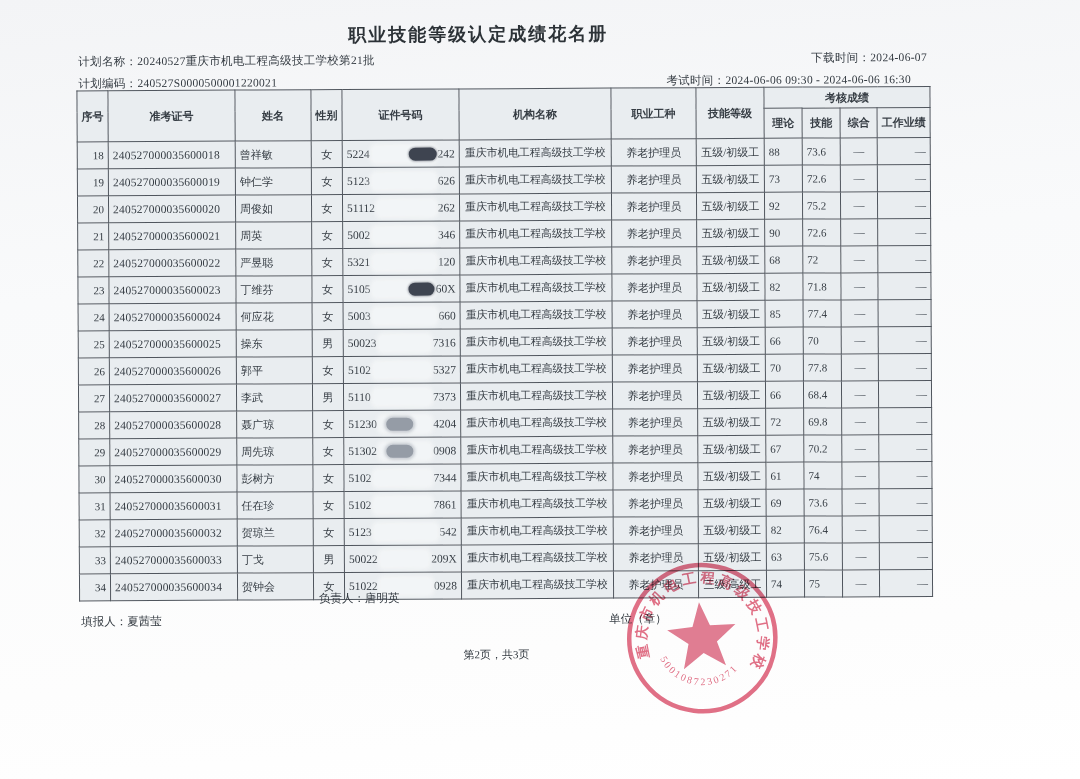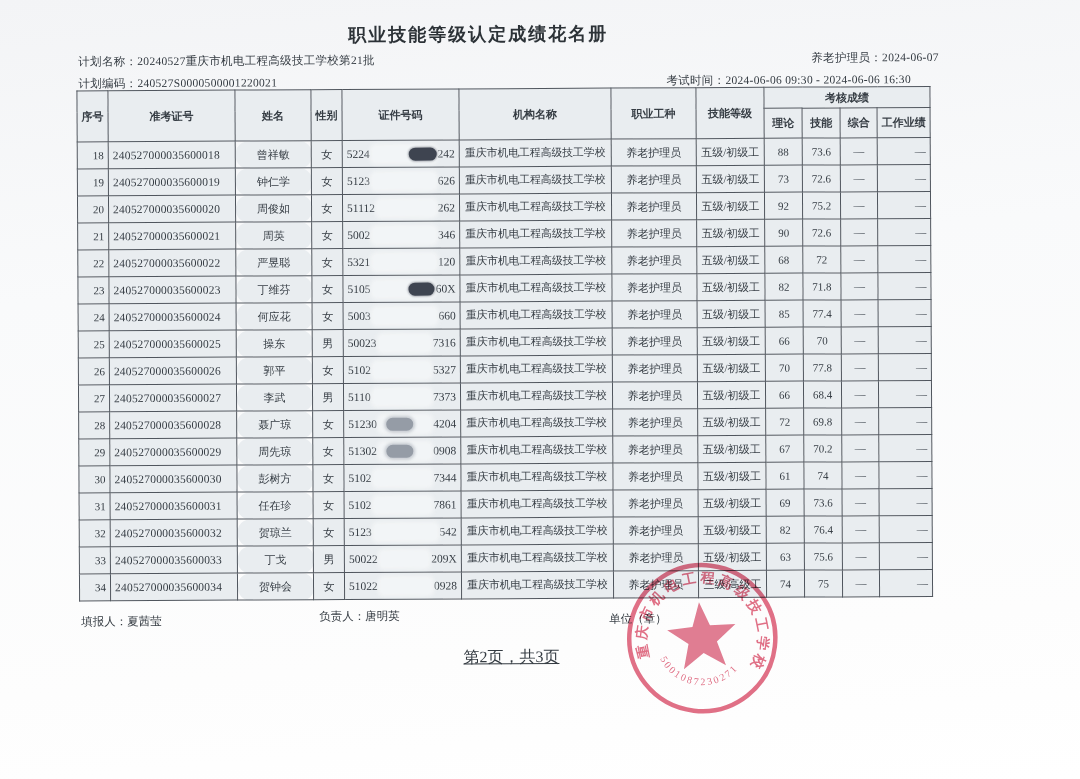--- a/index.html
+++ b/index.html
@@ -33,67 +33,67 @@
     border:1px solid #50565e;background:#e9edf0;
     padding:0 4px;overflow:hidden;white-space:nowrap;
   }
   table.results th{font-weight:bold;text-align:center;line-height:1.15;}
   thead tr.h1{height:21px;}
   thead tr.h2{height:30px;}
   tbody tr{height:27px;}
   th.wrap{white-space:normal;}
   td.c-seq{text-align:right;}
   td.c-ticket{font-size:11.5px;letter-spacing:.2px;margin-left:35px;}
-  td.c-name{text-align:center;padding-left:9px;border-radius:12px;}
+  td.c-name{text-align:left;padding-left:9px;}
   td.c-center{text-align:center;}
   td.c-id{padding:0 8px;}
   td.c-org{text-align:center;padding:0 2px;font-size:10.8px;}
   td.c-occ{text-align:center;padding-left:7px;}
   td.c-level{text-align:center;padding:0 2px;}
-  td.c-num{text-align:center;padding-right:5px;}
+  td.c-num{text-align:left;padding-right:5px;}
   td.c-dashc{text-align:center;color:#596068;}
   td.c-dashr{text-align:right;padding-right:8px;color:#596068;}
 
   .idflex{display:flex;align-items:center;height:100%;}
   .idflex .pre,.idflex .suf{flex:0 0 auto;font-size:11.5px;}
   .redact{
     flex:1 1 auto;height:15px;margin:0 3px;position:relative;border-radius:3px;
     background:#f2f5f7;box-shadow:0 0 4px 3px rgba(243,246,247,.95);
   }
   .redact.dark::after{
     content:"";position:absolute;right:-2px;top:1px;width:45%;height:13px;
     background:#3e4450;border-radius:7px;box-shadow:0 0 2px 1px rgba(62,68,80,.4);
   }
   .redact.gray::after{
     content:"";position:absolute;left:12%;top:1px;width:55%;height:13px;
     background:#959ca6;border-radius:7px;box-shadow:0 0 3px 2px rgba(149,156,166,.45);
   }
 
   .footer-item{position:absolute;font-size:11.5px;color:#343b42;white-space:nowrap;}
   .f-filler{top:612px;left:80px;text-align:right;}
-  .f-manager{top:608px;left:318px;}
+  .f-manager{top:590px;left:318px;}
   .f-unit{top:612px;left:608px;}
-  .page-indicator{position:absolute;top:647px;left:462px;font-size:16px;color:#343b42;text-decoration:underline;}
+  .page-indicator{position:absolute;top:647px;left:462px;font-size:11px;color:#343b42;}
 
   .stamp{
     position:absolute;left:618px;top:556px;width:166px;height:166px;
     opacity:.82;mix-blend-mode:multiply;transform:rotate(7deg);
     pointer-events:none;
   }
 </style>
 </head>
 <body>
 
 <div class="paper">
   <div class="content">
 
     <div class="doc-title">职业技能等级认定成绩花名册</div>
 
     <div class="meta m-plan-name"><span>计划名称：</span><span>20240527重庆市机电工程高级技工学校第21批</span></div>
-    <div class="meta m-download"><span>养老护理员：</span><span>2024-06-07</span></div>
+    <div class="meta m-download"><span>下载时间：</span><span>2024-06-07</span></div>
     <div class="meta m-plan-code"><span>计划编码：</span><span>240527S0000500001220021</span></div>
     <div class="meta m-exam"><span>考试时间：</span><span>2024-06-06 09:30 - 2024-06-06 16:30</span></div>
 
     <table class="results">
       <colgroup>
         <col style="width:28px">
           <col style="width:127px">
           <col style="width:76px">
           <col style="width:26px">
         <col style="width:117px">

